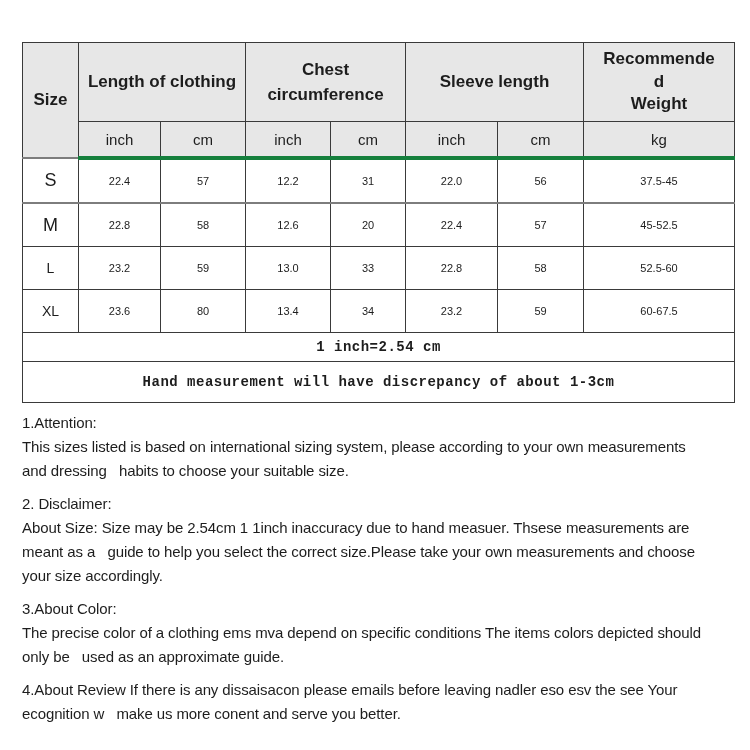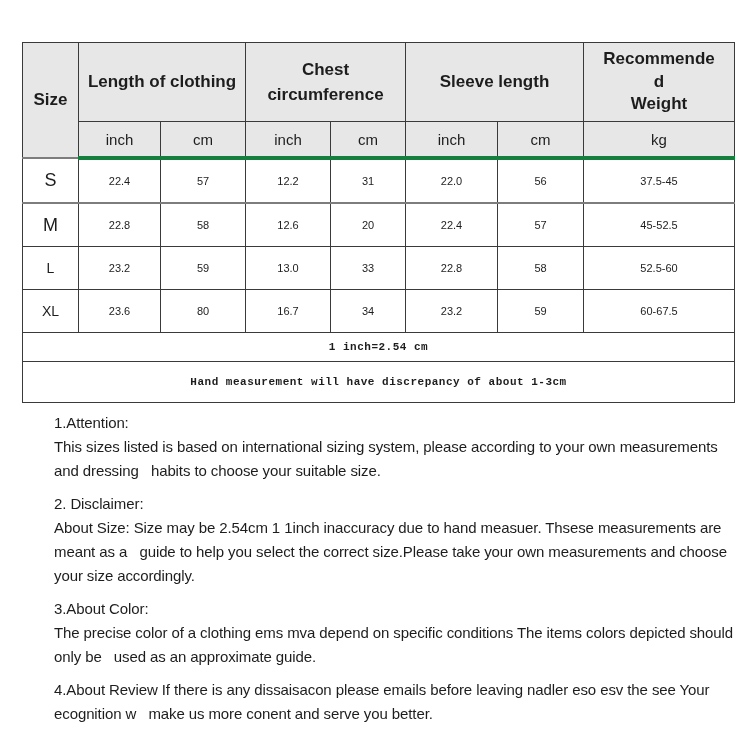--- a/index.html
+++ b/index.html
@@ -61,36 +61,35 @@
     font-size: 11px;
     font-weight: normal;
   }
   .data-row.row-s th.size-label, .data-row.row-m th.size-label { font-size: 18px; }
   .data-row.row-l th.size-label, .data-row.row-xl th.size-label { font-size: 14px; }
   .data-row.row-s th, .data-row.row-s td { border-bottom: 2px solid #7d7d7d; }
   .note-row td {
     background: #ffffff;
     font-family: "Liberation Mono", "DejaVu Sans Mono", monospace;
     font-weight: bold;
-    font-size: 11px;
+    font-size: 14px;
     letter-spacing: 0.5px;
   }
   .note-row.note-1 td { height: 28px; }
   .note-row.note-2 td { height: 40px; }
   
   .notes {
     margin-top: 8px;
     font-size: 15px;
     line-height: 24px;
   }
   .section { margin-bottom: 9px; }
   .note-heading, .note-line {
     white-space: pre;
     letter-spacing: -0.1px;
-    margin-left: 32px;
   }
 </style>
 </head>
 <body>
 
 <div class="page">
 
   <table class="size-table">
     <colgroup>
       <col style="width:56px">
@@ -149,21 +148,21 @@
         <td>13.0</td>
         <td>33</td>
         <td>22.8</td>
         <td>58</td>
         <td>52.5-60</td>
       </tr>
       <tr class="data-row row-xl">
         <th class="size-label">XL</th>
         <td>23.6</td>
         <td>80</td>
-        <td>16.7</td>
+        <td>13.4</td>
         <td>34</td>
         <td>23.2</td>
         <td>59</td>
         <td>60-67.5</td>
       </tr>
 
       <tr class="note-row note-1">
         <td colspan="8">1 inch=2.54 cm</td>
       </tr>
       <tr class="note-row note-2">

